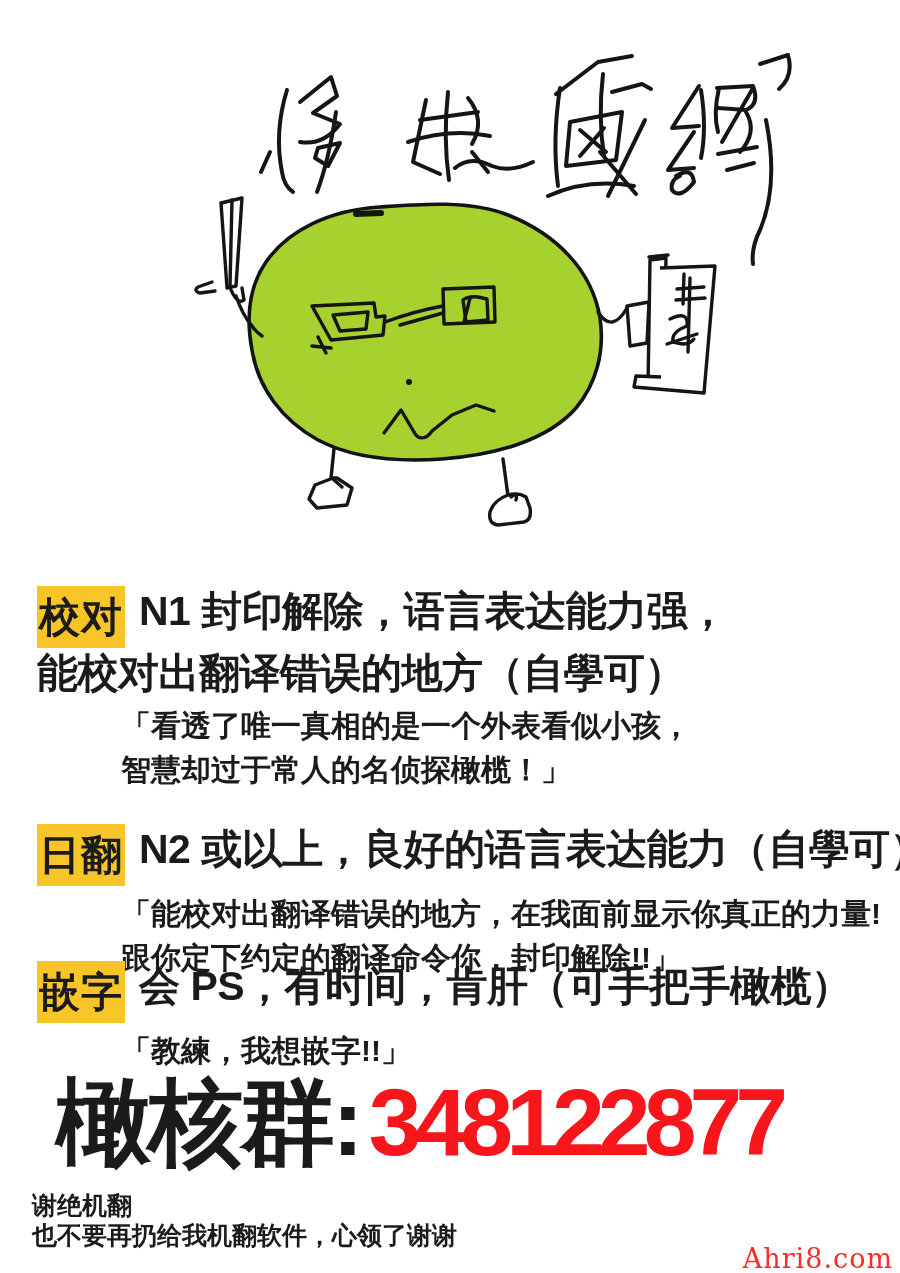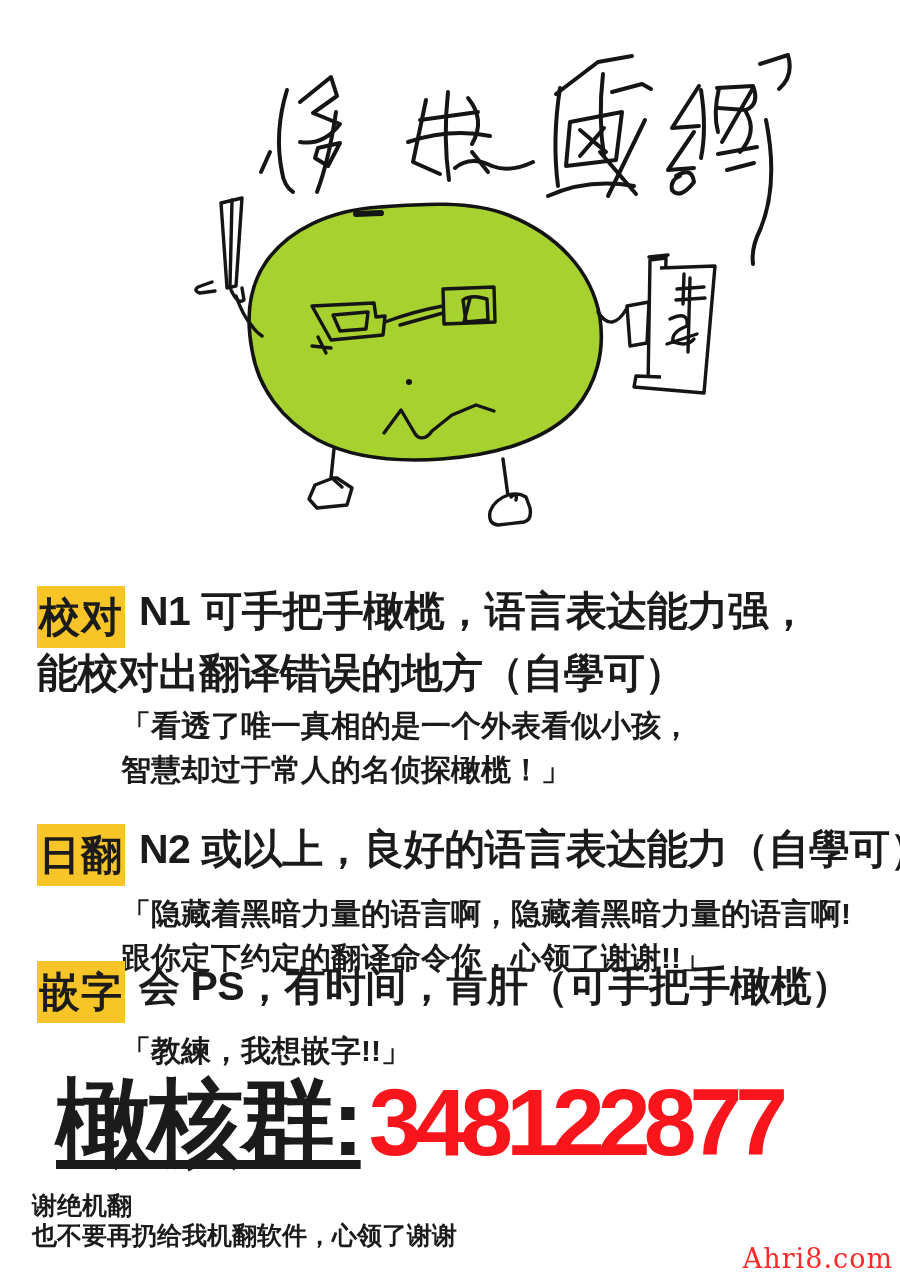--- a/index.html
+++ b/index.html
@@ -38,21 +38,21 @@
     letter-spacing:0;white-space:nowrap;
   }
   .sec-quote.first{margin-top:6px;}
   #section-0{top:586px;}
   #section-1{top:824px;}
   #section-2{top:961px;}
   .group-line{
     position:absolute;top:1072px;left:56px;
     font-size:95px;font-weight:900;line-height:100px;white-space:nowrap;
   }
-  .group-line .grp-label{color:var(--ink,#1b1b1b);letter-spacing:-3px;text-decoration:underline;}
+  .group-line .grp-label{color:var(--ink,#1b1b1b);letter-spacing:-3px;}
   .group-line .grp-num{color:var(--qq-red,#f8151c);letter-spacing:-7px;margin-left:8px;}
   .footer{
     position:absolute;top:1190px;left:0;width:870px;
     text-align:left;font-weight:700;color:var(--ink,#1b1b1b);padding-left:32px;
   }
   .footer-line1{font-size:25px;line-height:30px;}
   .footer-line2{font-size:25px;line-height:30px;}
   .watermark{
     position:absolute;top:1243px;right:7px;
     font-family:"DejaVu Serif","Liberation Serif",serif;
@@ -161,34 +161,34 @@
     <path class="ln2" d="M333,479 L342,487"></path>
     <path class="ln2" d="M503,459 L508,496"></path>
     <path class="white" d="M508,495 Q494,500 490,512 Q488,524 498,525 L524,522 Q532,520 530,508 L526,497 Q518,492 508,495 Z"></path>
     <path class="ln2" d="M511,497 Q518,491 516,500"></path>
   </g>
 </svg>
 
 <div class="section" id="section-0">
   <div class="sec-head">
     <span class="sec-label">校对</span>
-    <span class="sec-req">N1 可手把手橄榄，语言表达能力强，</span>
+    <span class="sec-req">N1 封印解除，语言表达能力强，</span>
   </div>
   <div class="sec-req indent">能校对出翻译错误的地方（自學可）</div>
   <div class="sec-quote first">「看透了唯一真相的是一个外表看似小孩，</div>
   <div class="sec-quote">智慧却过于常人的名侦探橄榄！」</div>
 </div>
 
 <div class="section" id="section-1">
   <div class="sec-head">
     <span class="sec-label">日翻</span>
     <span class="sec-req">N2 或以上，良好的语言表达能力（自學可）</span>
   </div>
-  <div class="sec-quote first">「隐藏着黑暗力量的语言啊，隐藏着黑暗力量的语言啊!</div>
-  <div class="sec-quote">跟你定下约定的翻译命令你，心领了谢谢!!」</div>
+  <div class="sec-quote first">「能校对出翻译错误的地方，在我面前显示你真正的力量!</div>
+  <div class="sec-quote">跟你定下约定的翻译命令你，封印解除!!」</div>
 </div>
 
 <div class="section" id="section-2">
   <div class="sec-head">
     <span class="sec-label">嵌字</span>
     <span class="sec-req">会 PS，有时间，肯肝（可手把手橄榄）</span>
   </div>
   <div class="sec-quote first">「教練，我想嵌字!!」</div>
 </div>
 

